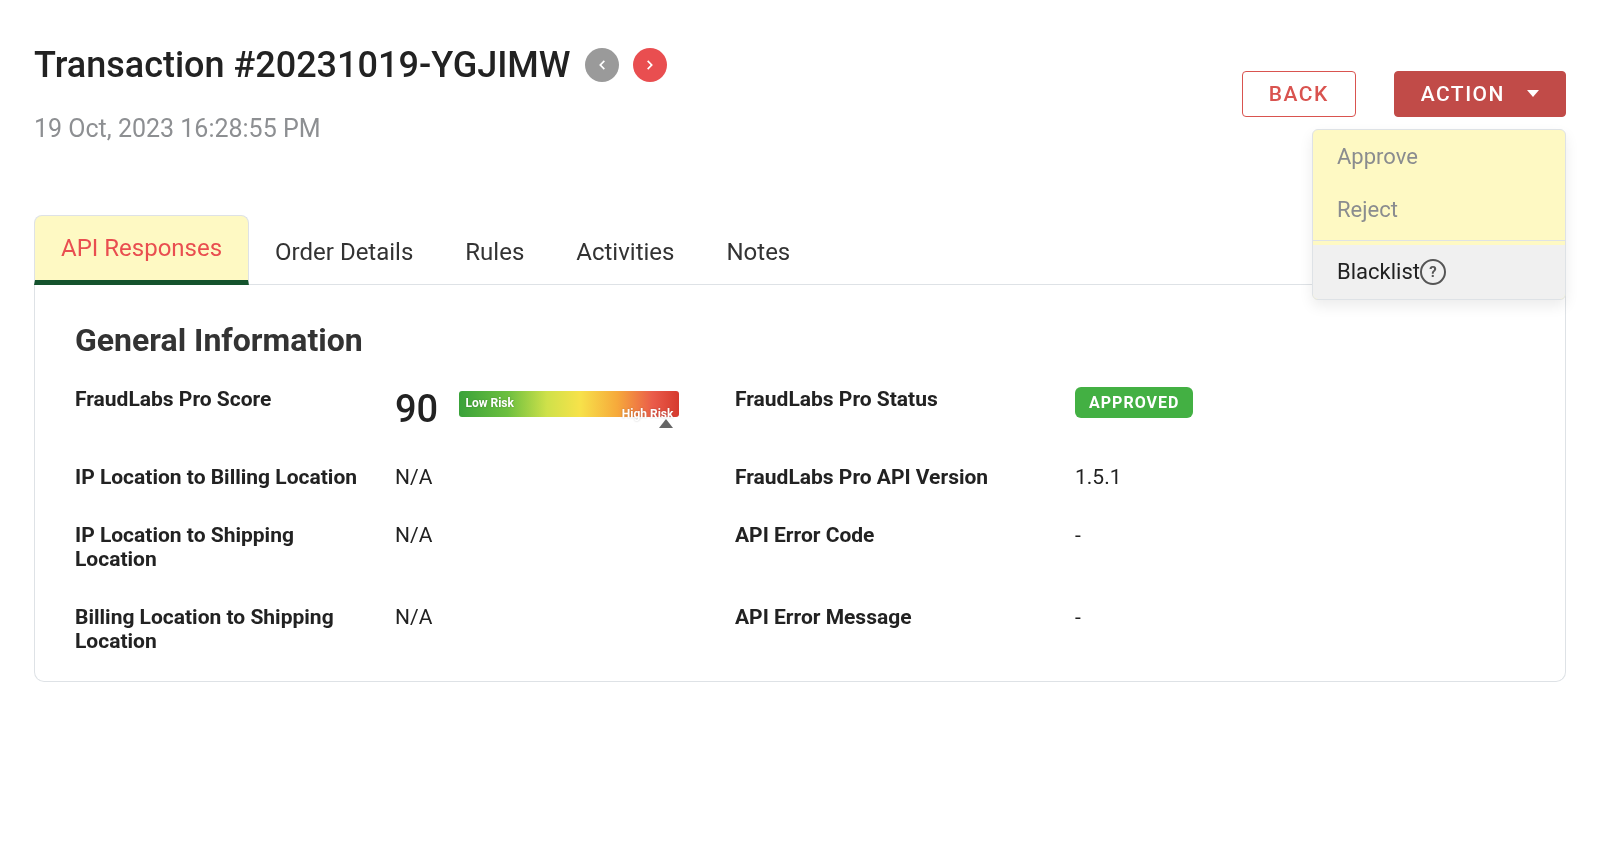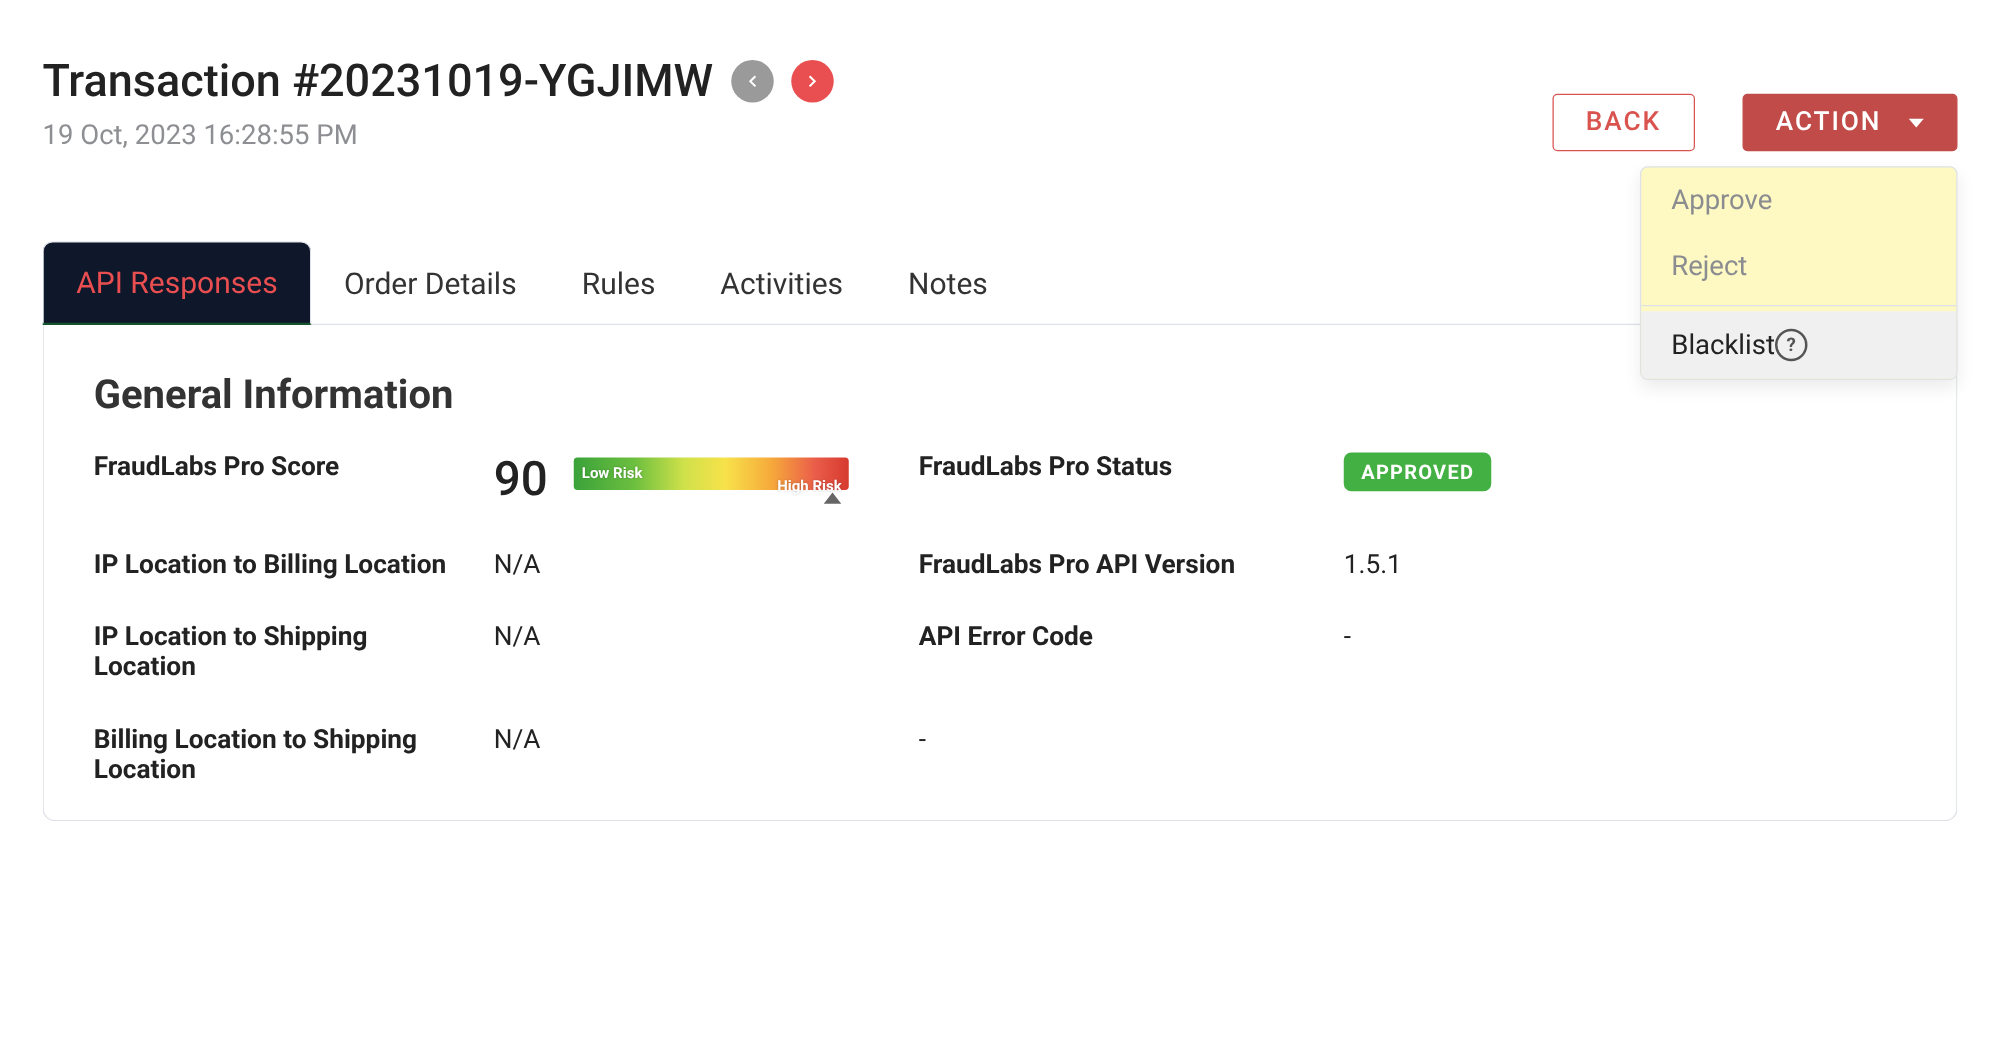--- a/index.html
+++ b/index.html
@@ -7,45 +7,45 @@
     --muted:#8d8f92;
     --red:#d9534f;
     --red-dark:#c14b48;
     --green:#4caf50;
     --border:#dee2e6;
     --bg:#ffffff;
   }
   html,body{margin:0;padding:0;background:var(--bg);font-family:"Segoe UI",Roboto,Helvetica,Arial,sans-serif;color:var(--text);font-size:21px;}
   .page{width:1600px;min-height:846px;box-sizing:border-box;padding:44px 34px 0 34px;position:relative;}
 
-  .header-row{display:flex;align-items:flex-end;justify-content:space-between;}
+  .header-row{display:flex;align-items:center;justify-content:space-between;}
   .title-block{}
   .title-line{display:flex;align-items:center;gap:14px;}
   h1.page-title{margin:0;font-size:36px;font-weight:500;color:#222;}
   .nav-dot{width:34px;height:34px;border-radius:50%;display:inline-flex;align-items:center;justify-content:center;color:#fff;cursor:pointer;}
   .nav-dot.gray{background:#9a9a9a;}
   .nav-dot.red{background:#e94e50;}
   .nav-dot svg{width:14px;height:14px;}
-  .subtitle{margin-top:10px;font-size:22px;color:var(--muted);}
+  .subtitle{margin-top:28px;font-size:25px;color:var(--muted);}
 
   .top-buttons{display:flex;gap:0;position:relative;}
   .btn{font-size:21px;font-weight:500;padding:10px 26px;border-radius:4px;cursor:pointer;letter-spacing:1.5px;margin-left:28px;}
   .btn.back{background:#fff;color:var(--red);border:1.5px solid var(--red);margin-right:10px;}
   .btn.action{background:var(--red-dark);color:#fff;border:1.5px solid var(--red-dark);display:flex;align-items:center;gap:22px;}
   .btn.action .caret{width:0;height:0;border-left:6px solid transparent;border-right:6px solid transparent;border-top:7px solid #fff;display:inline-block;}
 
   .dropdown{position:absolute;top:58px;right:0;width:252px;background:#fef9c3;border:1px solid var(--border);border-radius:6px;box-shadow:0 6px 14px rgba(0,0,0,.08);overflow:hidden;}
   .dropdown .item{padding:14px 24px;font-size:22px;color:#8a8c8f;cursor:pointer;}
   .dropdown .divider{height:1px;background:var(--border);margin:4px 0;}
   .dropdown .item.blacklist{background:#f0f0f0;color:#222;display:flex;align-items:center;}
   .qmark{width:22px;height:22px;border:2px solid #555;border-radius:50%;display:inline-flex;align-items:center;justify-content:center;font-size:15px;font-weight:700;color:#555;}
 
   .tabs{margin-top:72px;display:flex;align-items:flex-end;border-bottom:1px solid var(--border);}
   .tab{padding:18px 26px;font-size:24px;color:#333;cursor:pointer;position:relative;}
-  .tab.active{color:#e94e50;border:1px solid var(--border);border-bottom:2px solid #14532d;border-top-left-radius:8px;border-top-right-radius:8px;margin-bottom:-1px;background:#0f172a;}
+  .tab.active{color:#e94e50;border:1px solid var(--border);border-bottom:5px solid #14532d;border-top-left-radius:8px;border-top-right-radius:8px;margin-bottom:-1px;background:#fef9c3;}
 
   .panel{border:1px solid var(--border);border-top:none;border-radius:0 0 10px 10px;padding:36px 40px 28px 40px;margin-top:0;}
   .section-title{font-size:32px;font-weight:700;color:#333;margin:0 0 28px 0;}
 
   .grid{display:grid;grid-template-columns:320px 340px 340px 1fr;row-gap:34px;align-items:flex-start;}
   .label{font-size:21px;font-weight:700;color:#222;padding-right:18px;}
   .value{font-size:21px;color:#222;}
   .big-score{font-size:38px;font-weight:500;color:#222;display:inline-block;vertical-align:middle;margin-right:16px;}
 
   .risk-bar-wrap{display:inline-flex;flex-direction:column;align-items:flex-end;vertical-align:middle;}
@@ -133,18 +133,19 @@
       <div class="label">FraudLabs Pro API Version</div>
       <div class="value">1.5.1</div>
 
       <div class="label">IP Location to Shipping Location</div>
       <div class="value">N/A</div>
       <div class="label">API Error Code</div>
       <div class="value">-</div>
 
       <div class="label">Billing Location to Shipping Location</div>
       <div class="value">N/A</div>
+      <div class="label">API Error Message</div>
       <div class="value">-</div>
 
     </div>
   </div>
 
 </div>
 
 </body></html>

